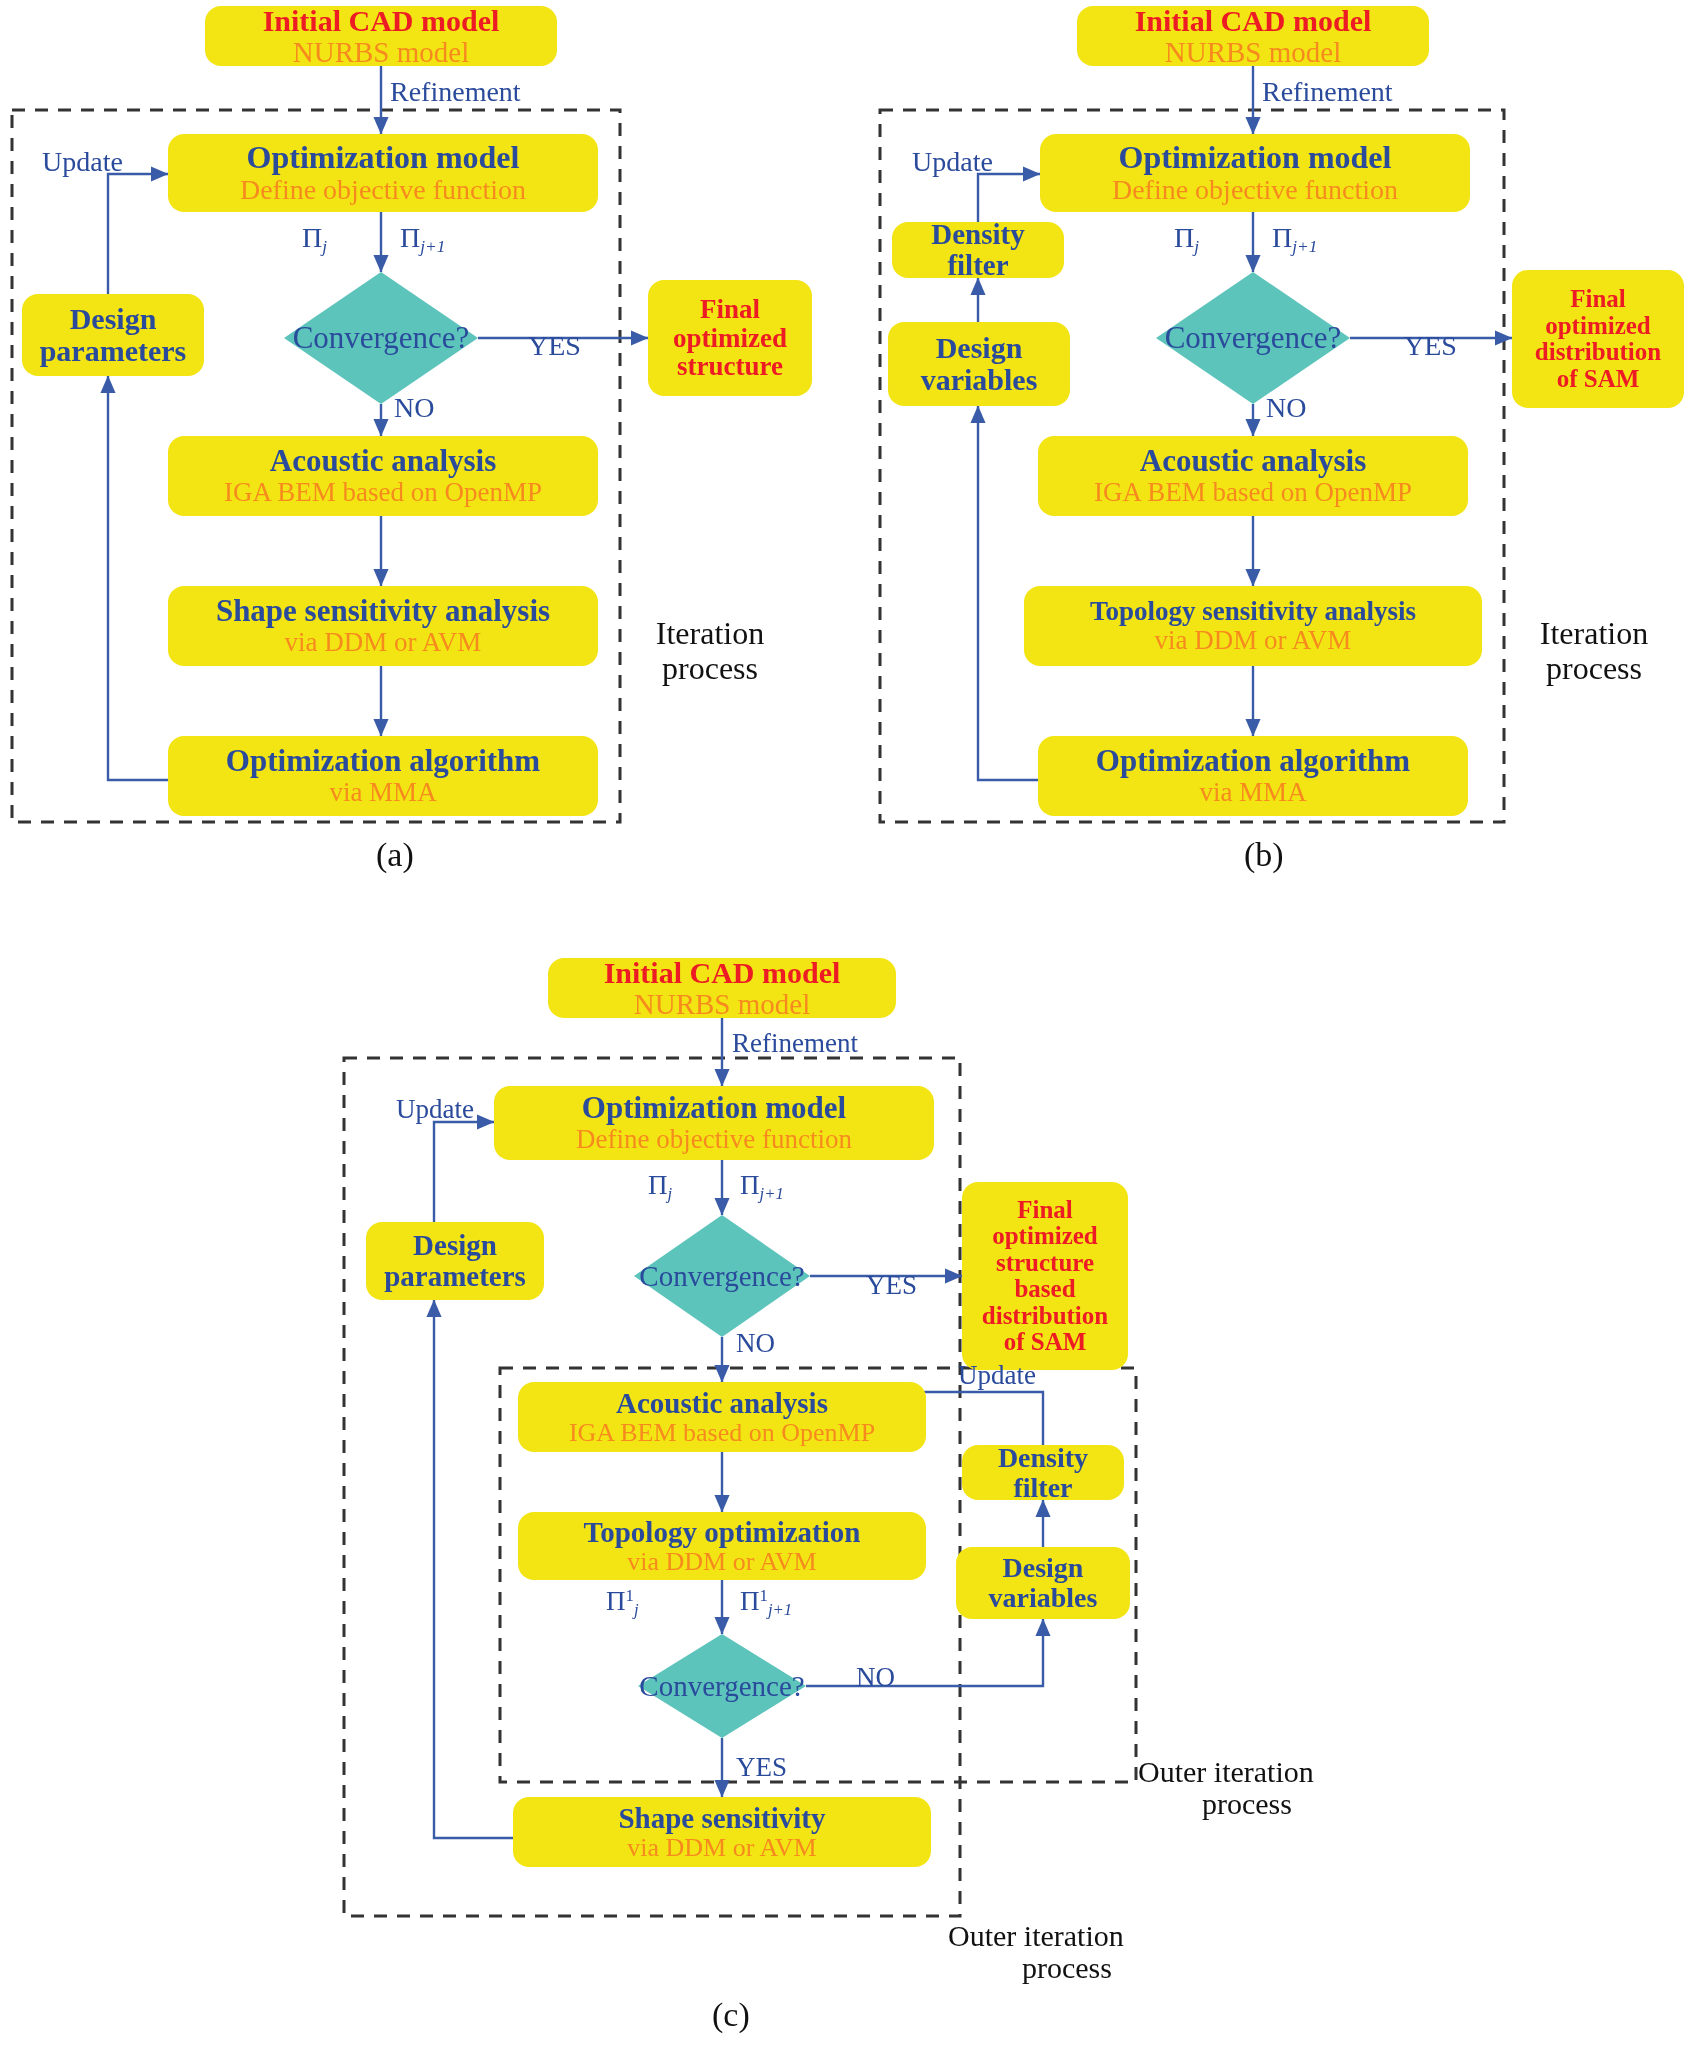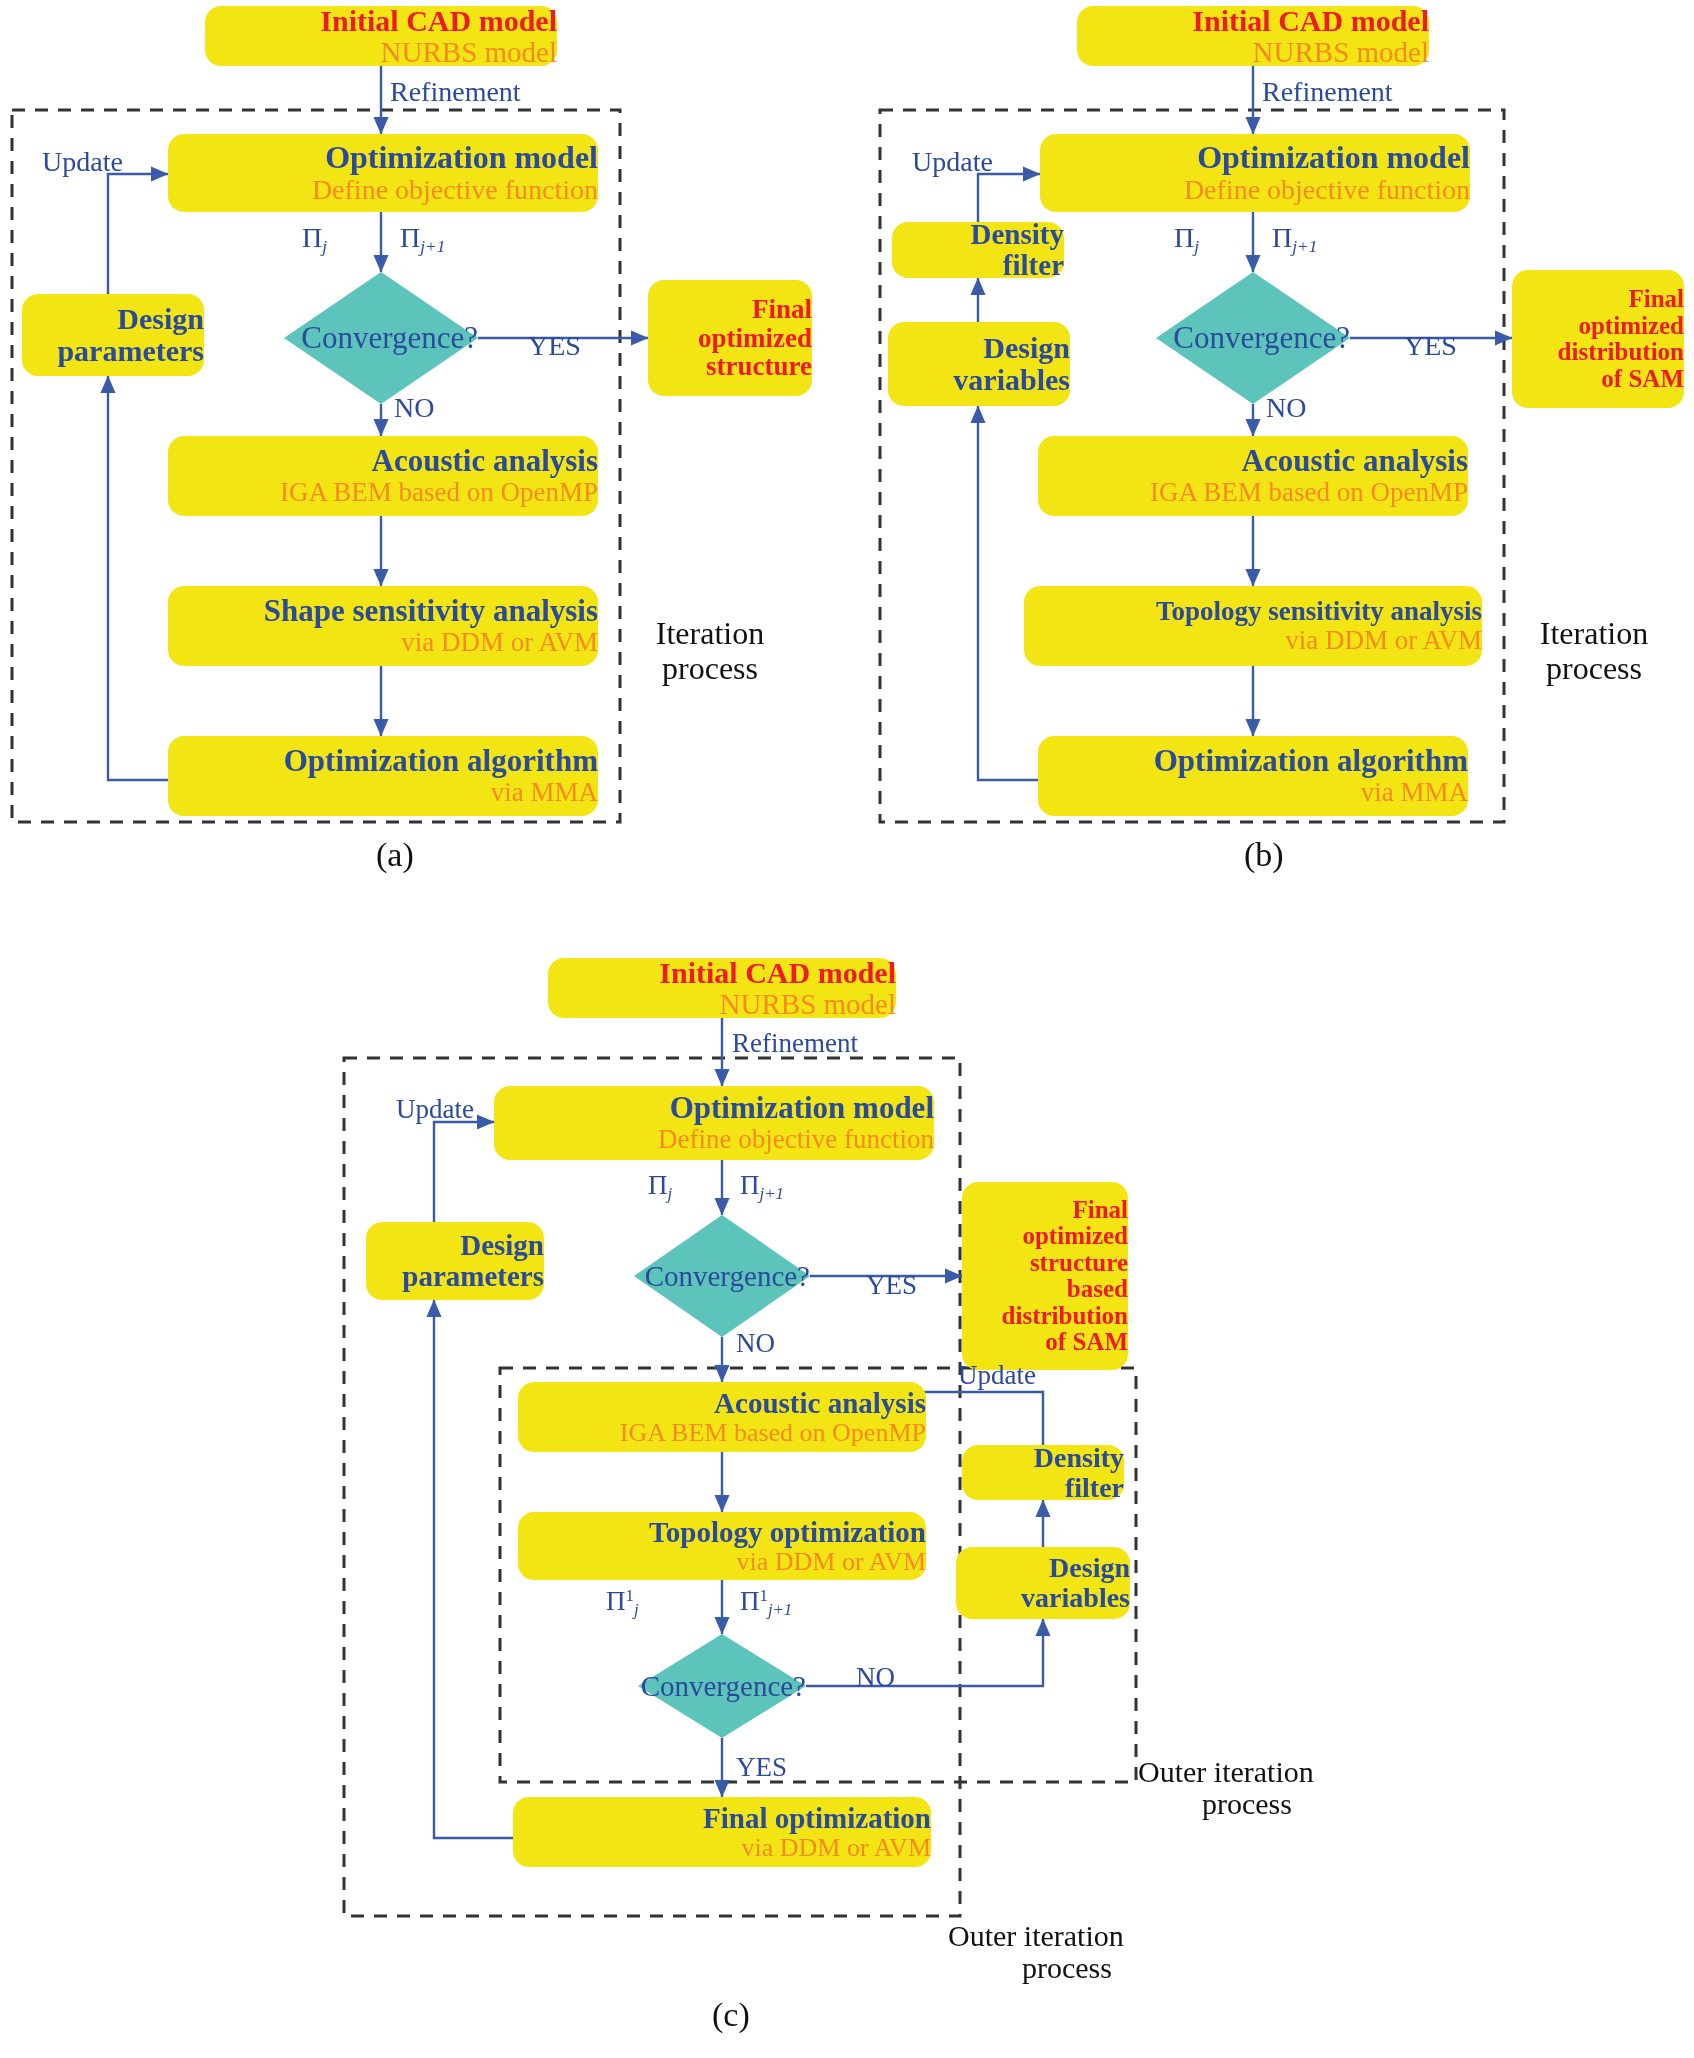--- a/index.html
+++ b/index.html
@@ -1,20 +1,20 @@
 <!DOCTYPE html>
 <html><head>
 <meta charset="utf-8">
 <style>
   html,body{margin:0;padding:0;background:#fff;}
   body{width:1694px;height:2058px;position:relative;font-family:"Liberation Serif","DejaVu Serif",serif;}
   #stage{position:absolute;inset:0;width:1694px;height:2058px;}
   svg.layer{position:absolute;left:0;top:0;width:1694px;height:2058px;overflow:visible;}
   .node{position:absolute;box-sizing:border-box;display:flex;flex-direction:column;
-        align-items:flex-end;justify-content:center;text-align:center;line-height:1.06;}
+        align-items:center;justify-content:center;text-align:center;line-height:1.06;}
   .rbox{background:#F2E513;border-radius:16px;}
   .t-blue{color:#2A4A9B;font-weight:bold;}
   .t-orange{color:#F78A1E;}
   .t-red{color:#ED1C24;font-weight:bold;}
   .lbl{position:absolute;color:#2A4A9B;white-space:nowrap;}
   .lbl-black{position:absolute;color:#111;white-space:nowrap;text-align:center;line-height:1.08;}
   .caption{position:absolute;color:#111;font-size:34px;}
   sub{font-size:.62em;vertical-align:-0.28em;font-style:italic;}
   sup{font-size:.62em;vertical-align:0.52em;}
   .pi{font-style:normal;}
@@ -257,21 +257,21 @@
     <span class="t-blue">Density</span>
     <span class="t-blue">filter</span>
   </div>
 
   <div class="node rbox" style="left:956px;top:1547px;width:174px;height:72px;font-size:28px;">
     <span class="t-blue">Design</span>
     <span class="t-blue">variables</span>
   </div>
 
   <div class="node rbox" style="left:513px;top:1797px;width:418px;height:70px;">
-    <span class="t-blue" style="font-size:29px">Final optimization</span>
+    <span class="t-blue" style="font-size:29px">Shape sensitivity</span>
     <span class="t-orange" style="font-size:26px">via DDM or AVM</span>
   </div>
 
   <span class="lbl" style="left:732px;top:1028px;font-size:27px;">Refinement</span>
   <span class="lbl" style="left:396px;top:1094px;font-size:27px;">Update</span>
   <span class="lbl" style="left:648px;top:1170px;font-size:27px;"><span class="pi">Π</span><sub>j</sub></span>
   <span class="lbl" style="left:740px;top:1170px;font-size:27px;"><span class="pi">Π</span><sub>j+1</sub></span>
   <span class="lbl" style="left:866px;top:1270px;font-size:27px;">YES</span>
   <span class="lbl" style="left:736px;top:1328px;font-size:27px;">NO</span>
   <span class="lbl" style="left:958px;top:1360px;font-size:27px;">Update</span>

